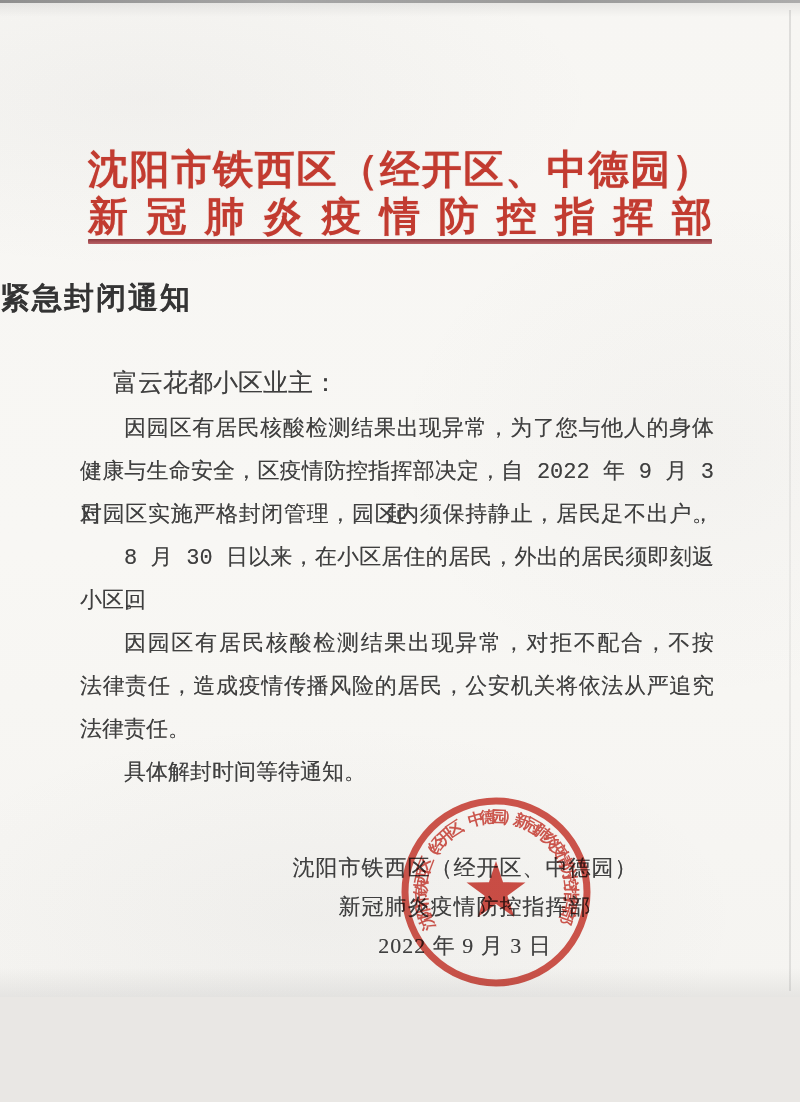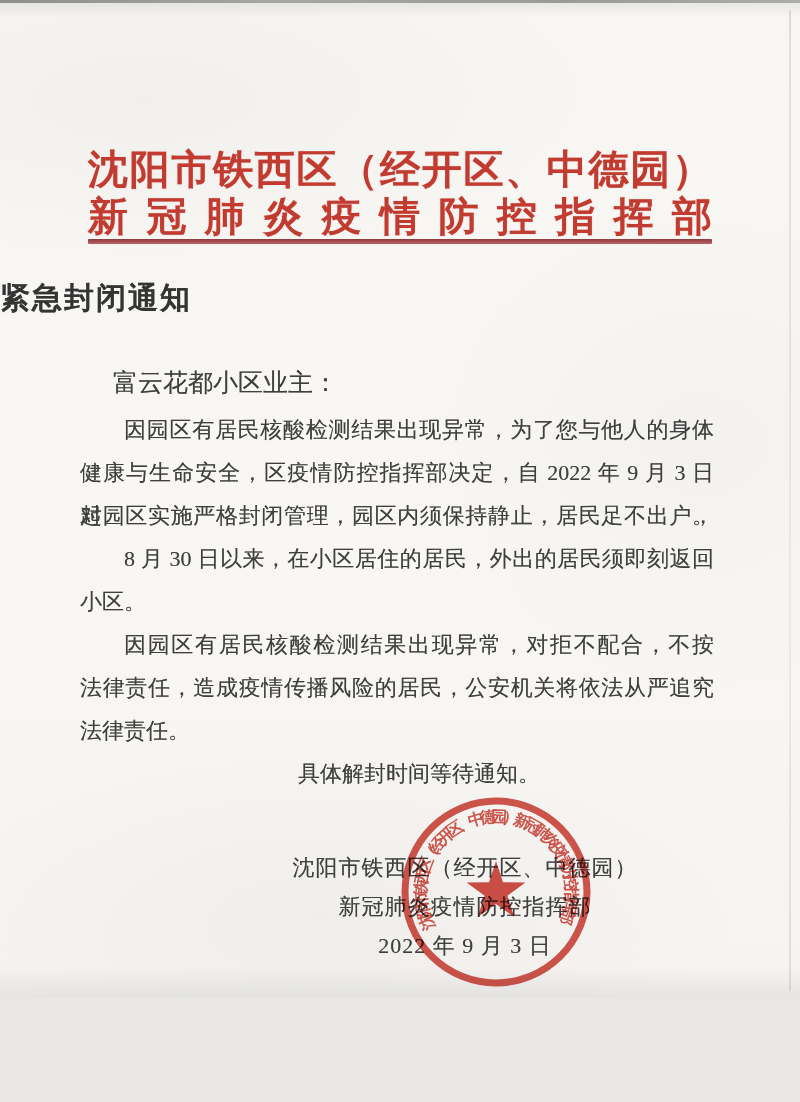--- a/index.html
+++ b/index.html
@@ -82,28 +82,28 @@
   .doc-body {
     position: absolute;
     top: 408px; left: 80px; width: 634px;
     font-size: 22px;
     color: #3f3f3f;
     text-shadow: 0 0 0.5px rgba(60,60,60,0.5);
   }
   .body-line {
     height: 43px;
     line-height: 43px;
+    font-family: Liberation Mono, monospace;
   }
   .body-line.fill {
     text-align: justify;
     text-align-last: justify;
   }
   .body-line.indent {
     padding-left: 44px;
-    text-align: center;
   }
 
   .signature {
     position: absolute;
     top: 848px; left: 230px; width: 470px;
     text-align: center;
     font-size: 22px;
     color: #3f3f3f;
     text-shadow: 0 0 0.5px rgba(60,60,60,0.5);
   }

